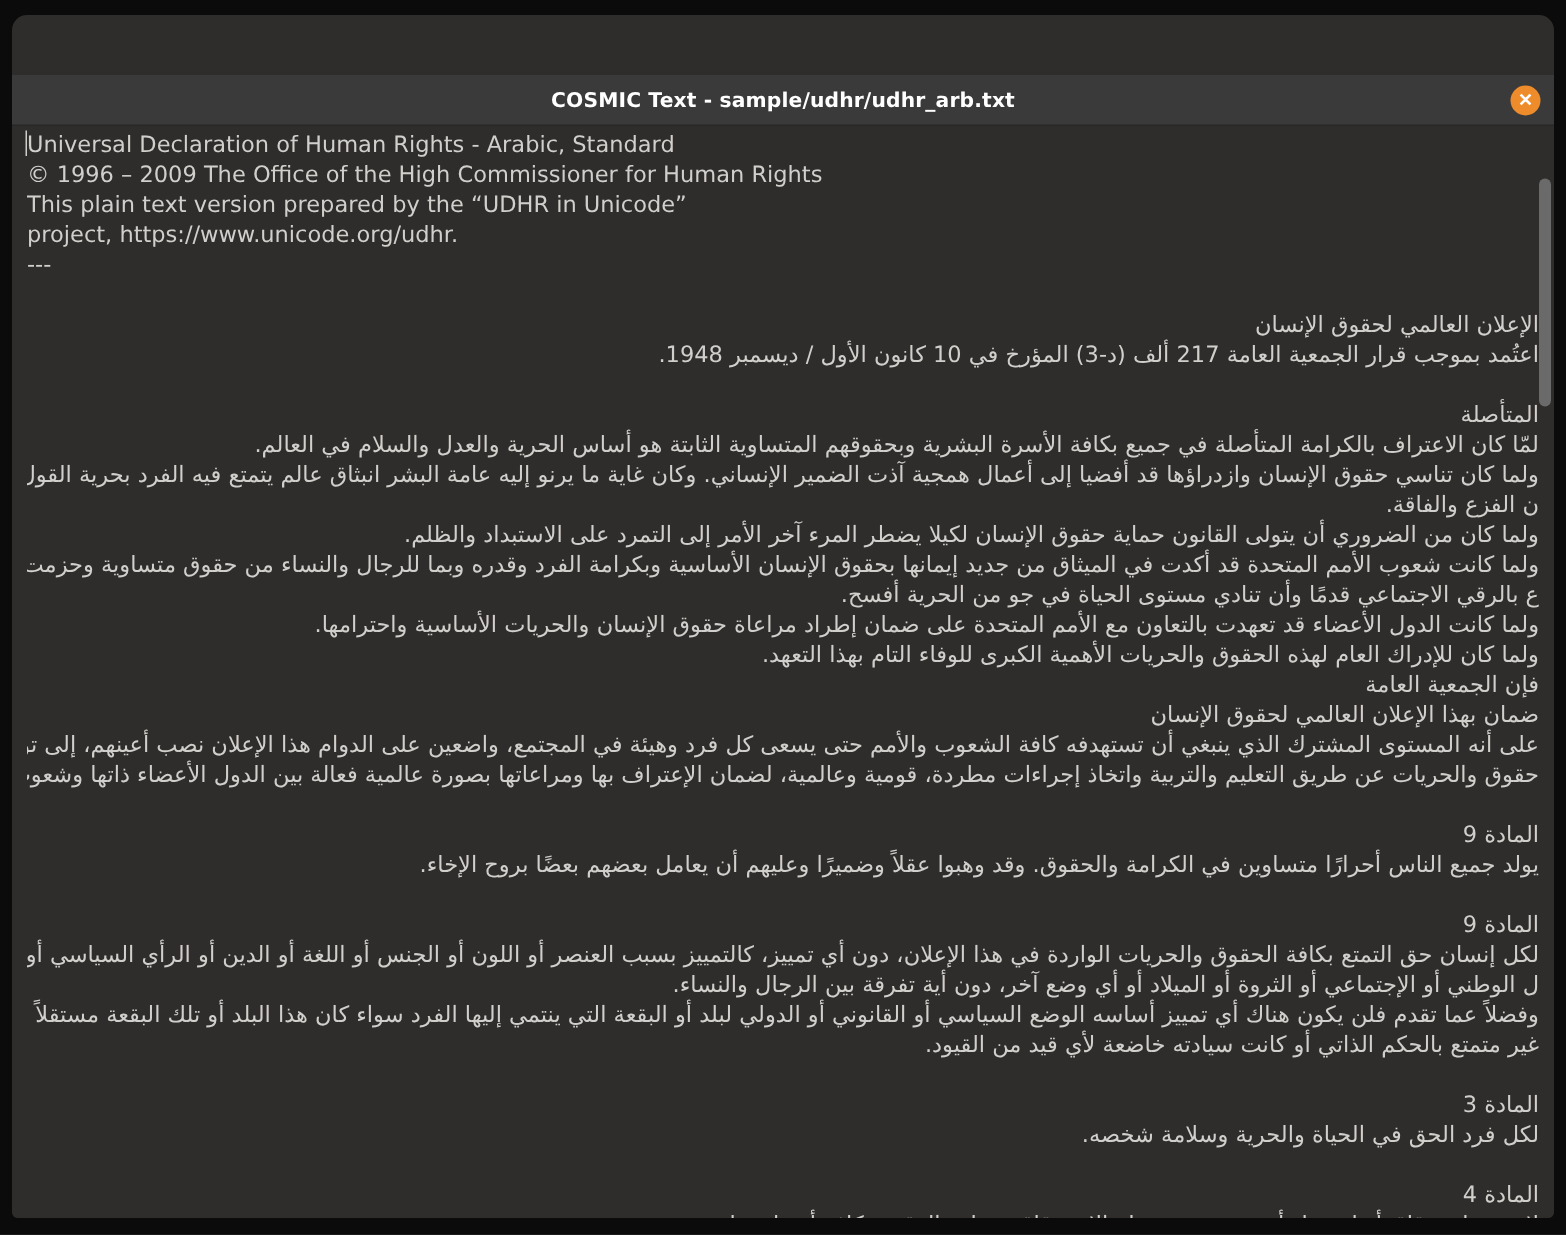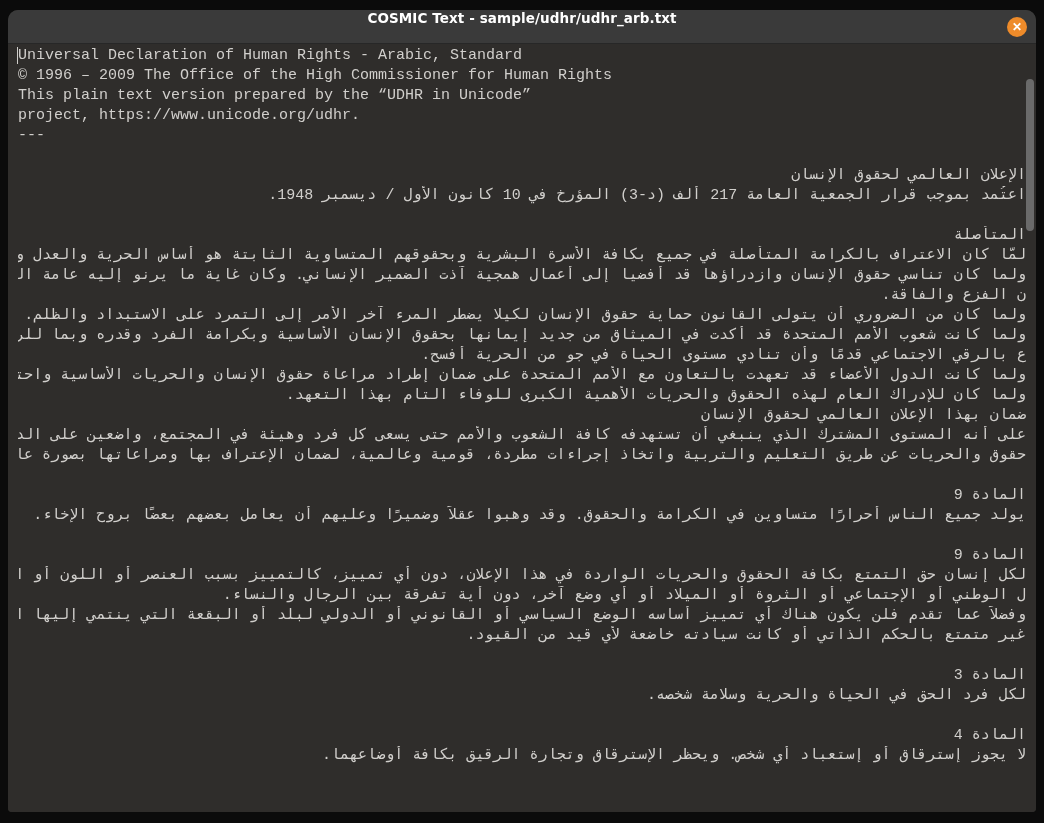--- a/index.html
+++ b/index.html
@@ -20,22 +20,23 @@
     display: flex;
     flex-direction: column;
   }
   .titlebar {
     height: 34px;
     flex: 0 0 34px;
     background: #3a3a3a;
     border-bottom: 1px solid #272727;
     position: relative;
     display: flex;
-    align-items: flex-start;
+    align-items: center;
     justify-content: center;
+    margin-top: 40px;
   }
   .titlebar .title {
     color: #ffffff;
     font-size: 13.5px;
     font-weight: bold;
     letter-spacing: 0.1px;
   }
   .close-btn {
     position: absolute;
     right: 9px; top: 7px;
@@ -54,21 +55,20 @@
   .close-btn .x-glyph {
     display: block;
     transform: translateY(-0.5px);
   }
   .editor {
     flex: 1 1 auto;
     position: relative;
     background: #2f2d2b;
     padding: 2px 10px 12px 10px;
     overflow: hidden;
-    font-family: Liberation Mono, monospace;
   }
   .lines { position: relative; }
   .line {
     height: 20px;
     line-height: 20px;
     font-size: 15px;
     color: #d1cfcc;
     white-space: nowrap;
     overflow: hidden;
     unicode-bidi: plaintext;
@@ -121,20 +121,21 @@
         <div class="line">&nbsp;</div>
         <div class="line">المتأصلة</div>
         <div class="line">لمّا كان الاعتراف بالكرامة المتأصلة في جميع بكافة الأسرة البشرية وبحقوقهم المتساوية الثابتة هو أساس الحرية والعدل والسلام في العالم.</div>
         <div class="line">ولما كان تناسي حقوق الإنسان وازدراؤها قد أفضيا إلى أعمال همجية آذت الضمير الإنساني. وكان غاية ما يرنو إليه عامة البشر انبثاق عالم يتمتع فيه الفرد بحرية القول والعقيدة ويتحرر م</div>
         <div class="line">ن الفزع والفاقة.</div>
         <div class="line">ولما كان من الضروري أن يتولى القانون حماية حقوق الإنسان لكيلا يضطر المرء آخر الأمر إلى التمرد على الاستبداد والظلم.</div>
         <div class="line">ولما كانت شعوب الأمم المتحدة قد أكدت في الميثاق من جديد إيمانها بحقوق الإنسان الأساسية وبكرامة الفرد وقدره وبما للرجال والنساء من حقوق متساوية وحزمت أمرها على أن تدف</div>
         <div class="line">ع بالرقي الاجتماعي قدمًا وأن تنادي مستوى الحياة في جو من الحرية أفسح.</div>
         <div class="line">ولما كانت الدول الأعضاء قد تعهدت بالتعاون مع الأمم المتحدة على ضمان إطراد مراعاة حقوق الإنسان والحريات الأساسية واحترامها.</div>
         <div class="line">ولما كان للإدراك العام لهذه الحقوق والحريات الأهمية الكبرى للوفاء التام بهذا التعهد.</div>
+        <div class="line">فإن الجمعية العامة</div>
         <div class="line">ضمان بهذا الإعلان العالمي لحقوق الإنسان</div>
         <div class="line">على أنه المستوى المشترك الذي ينبغي أن تستهدفه كافة الشعوب والأمم حتى يسعى كل فرد وهيئة في المجتمع، واضعين على الدوام هذا الإعلان نصب أعينهم، إلى توطيد احترام هذه ال</div>
         <div class="line">حقوق والحريات عن طريق التعليم والتربية واتخاذ إجراءات مطردة، قومية وعالمية، لضمان الإعتراف بها ومراعاتها بصورة عالمية فعالة بين الدول الأعضاء ذاتها وشعوب البقاع الخاضعة لسلط</div>
         <div class="line">&nbsp;</div>
         <div class="line">المادة 9</div>
         <div class="line">يولد جميع الناس أحرارًا متساوين في الكرامة والحقوق. وقد وهبوا عقلاً وضميرًا وعليهم أن يعامل بعضهم بعضًا بروح الإخاء.</div>
         <div class="line">&nbsp;</div>
         <div class="line">المادة 9</div>
         <div class="line">لكل إنسان حق التمتع بكافة الحقوق والحريات الواردة في هذا الإعلان، دون أي تمييز، كالتمييز بسبب العنصر أو اللون أو الجنس أو اللغة أو الدين أو الرأي السياسي أو أي رأي آخر، أو الأص</div>
         <div class="line">ل الوطني أو الإجتماعي أو الثروة أو الميلاد أو أي وضع آخر، دون أية تفرقة بين الرجال والنساء.</div>

